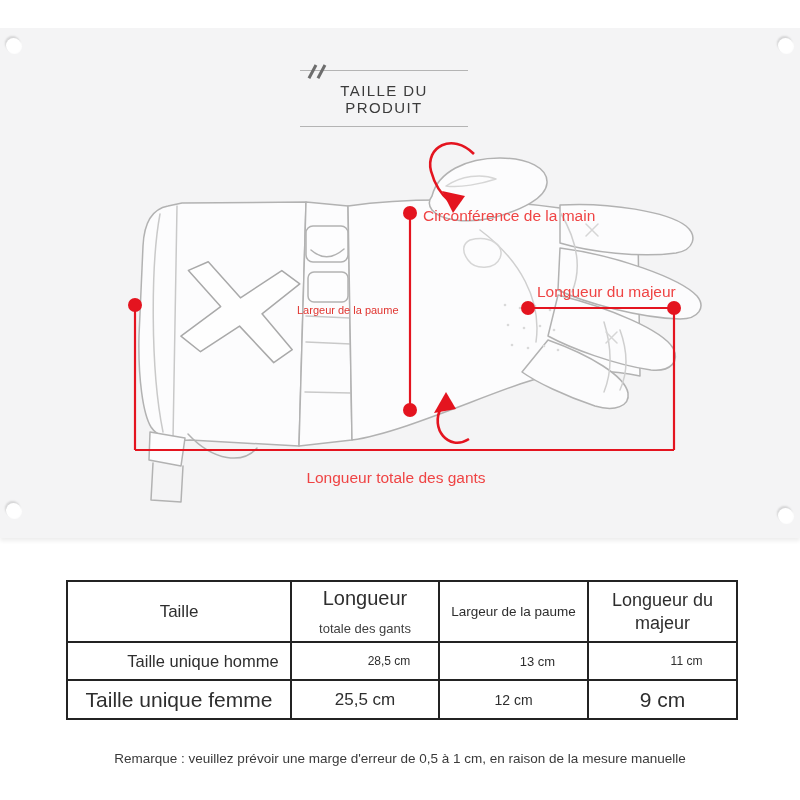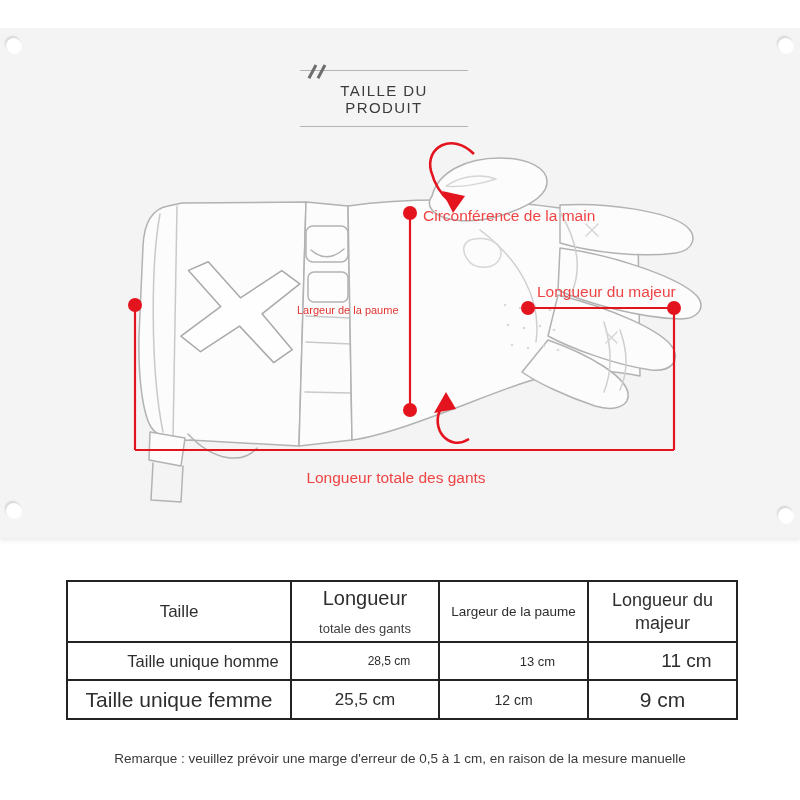--- a/index.html
+++ b/index.html
@@ -67,21 +67,21 @@
   tr.row2 td{height:37px;}
   .h-taille{font-size:17px;}
   .h-longueur{font-size:20px;line-height:1.1;}
   .h-longueur-sub{font-size:13px;color:#3f3f3f;margin-top:12px;}
   .h-paume{font-size:13.5px;}
   .h-majeur{font-size:18px;line-height:1.25;padding:0 14px;}
   .lab-homme{font-size:16.5px;color:#2c3850;}
   .lab-femme{font-size:21px;color:#18222e;}
   .v-navy{color:#1c3c7e;font-size:12px;margin-top:48px;}
   .v-navy-sm{color:#16386e;font-size:13px;}
-  .v-blue{color:#1a4cae;font-size:19px;}
+  .v-blue{color:#1a4cae;font-size:12px;}
   .v-maroon{color:#7c241c;font-size:17px;}
   .v-navy-xs{color:#174a7e;font-size:14px;}
   .v-navy-lg{color:#1c4488;font-size:21px;}
 
   
   .note{
     position:absolute;left:0;top:751px;width:800px;text-align:center;
     font-size:13.5px;color:#3a3a3a;
   }
 </style>

